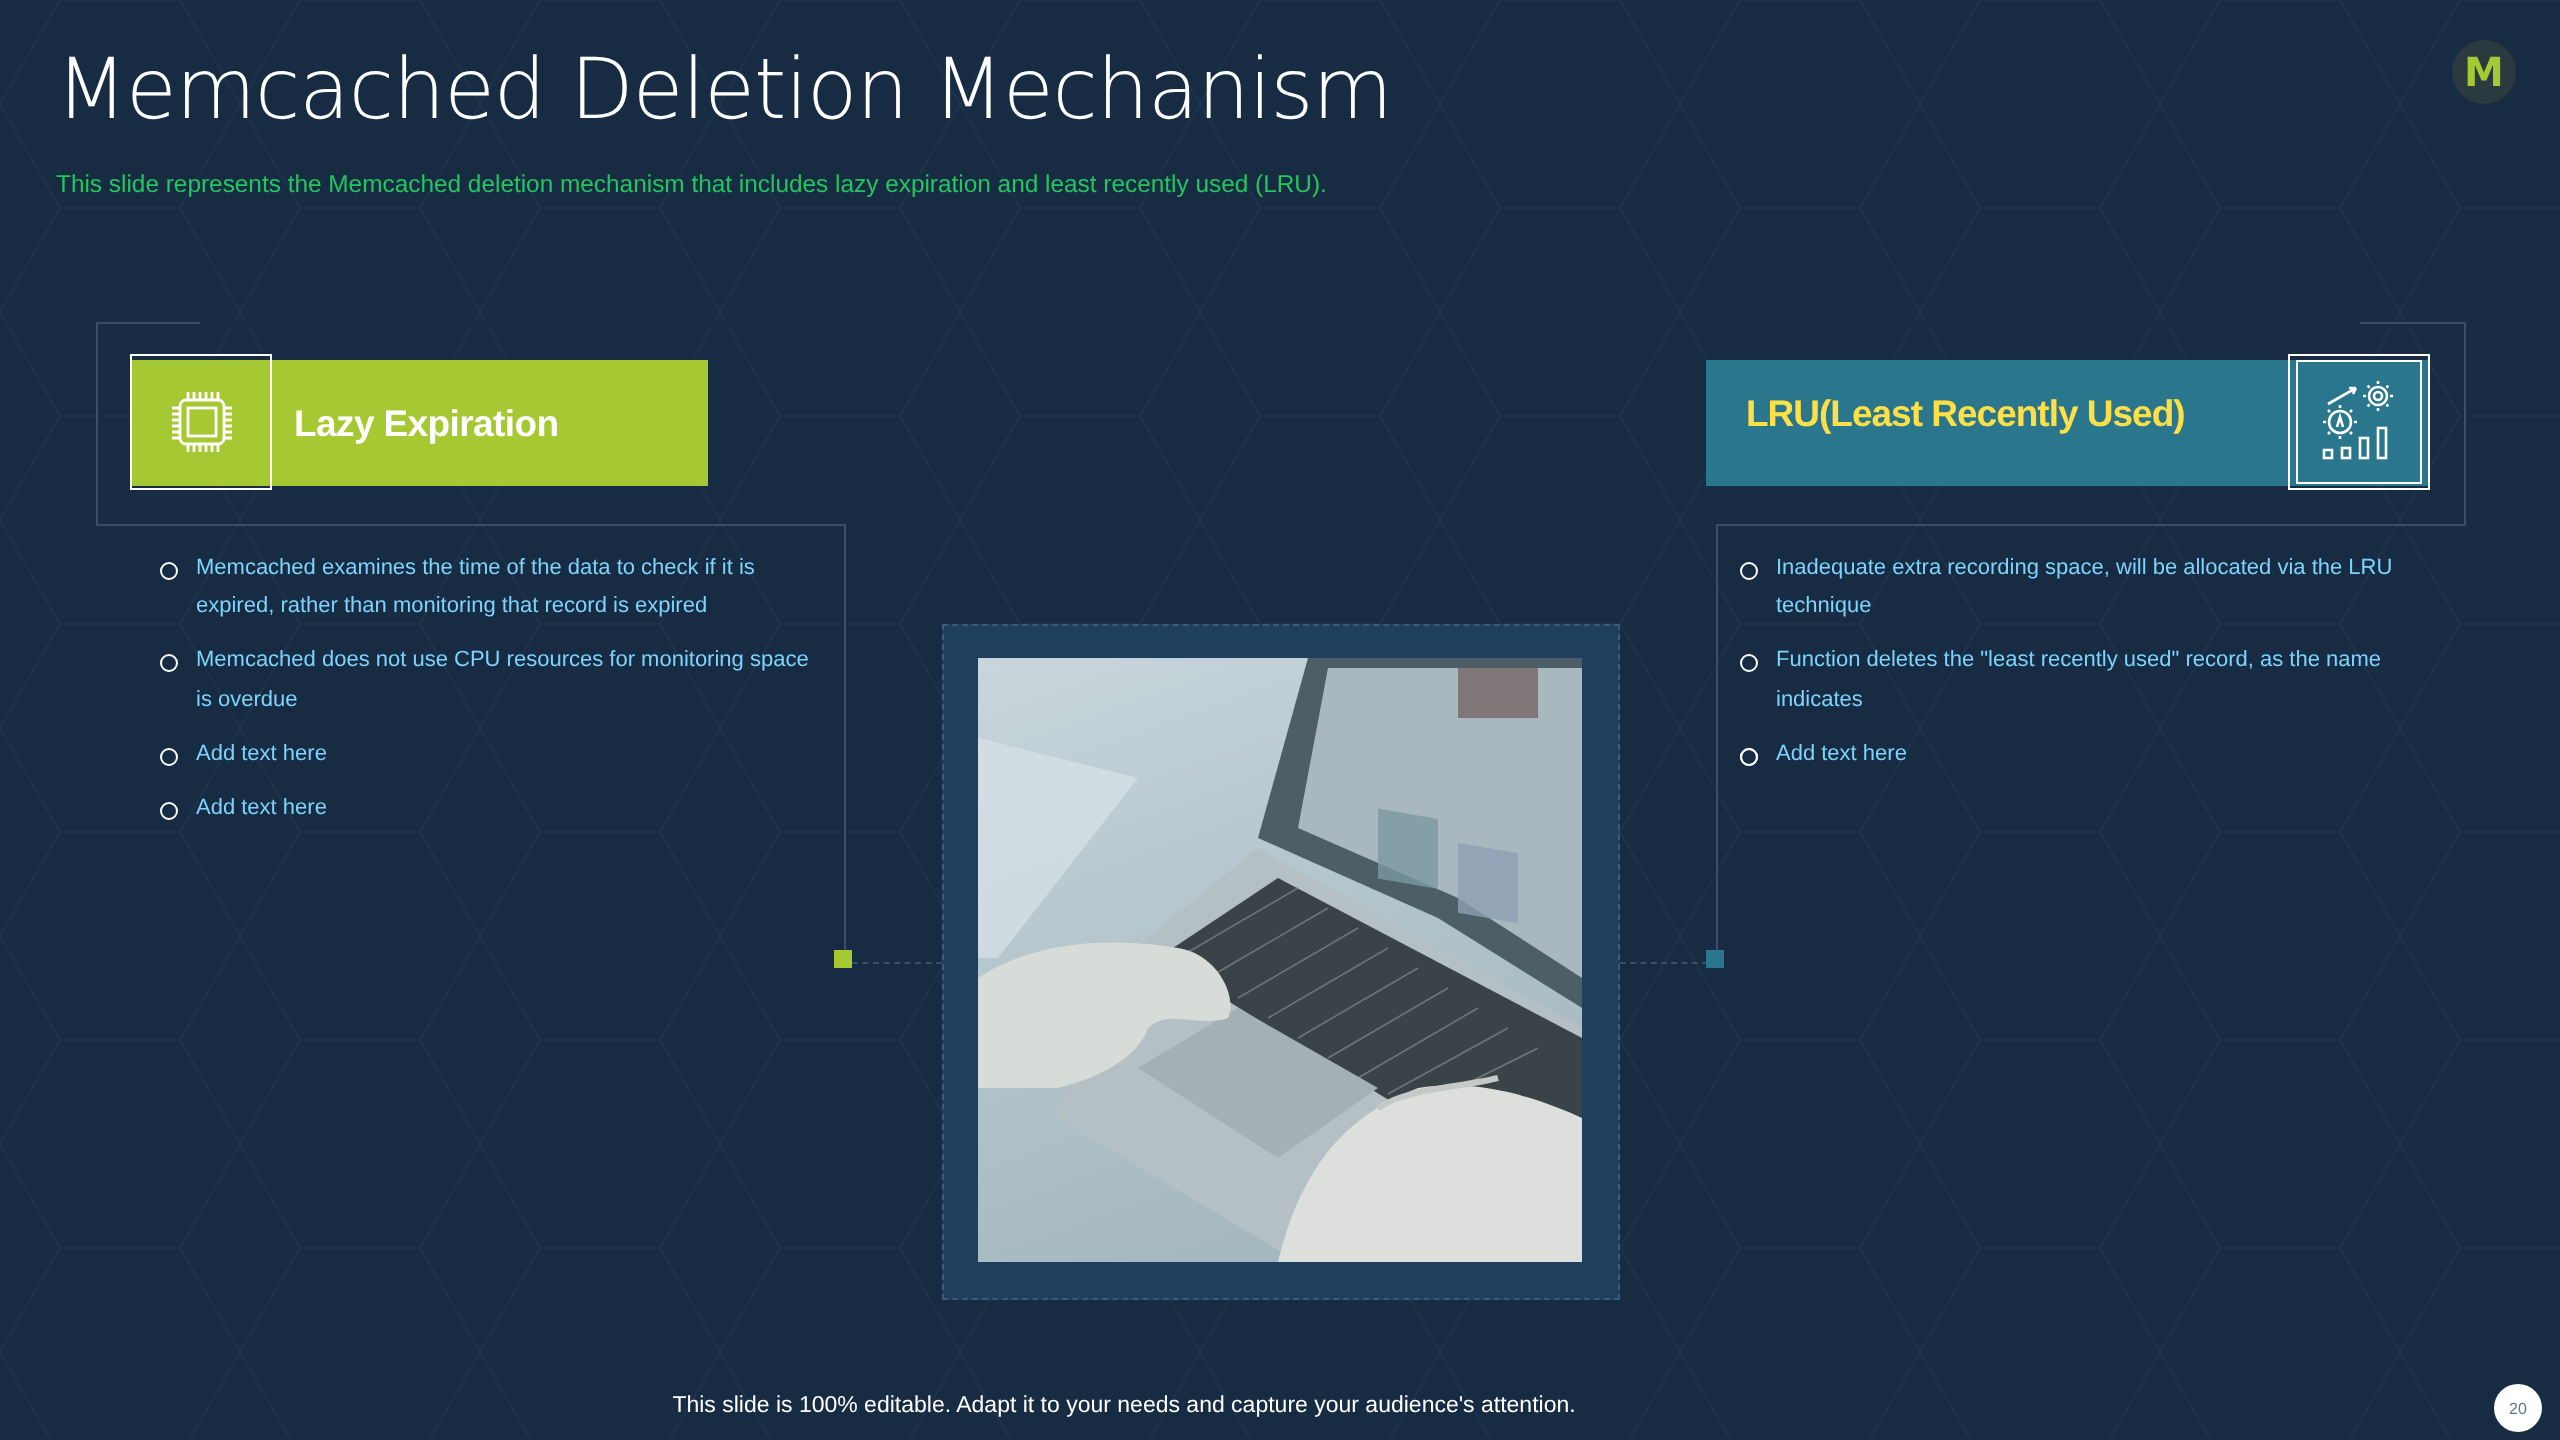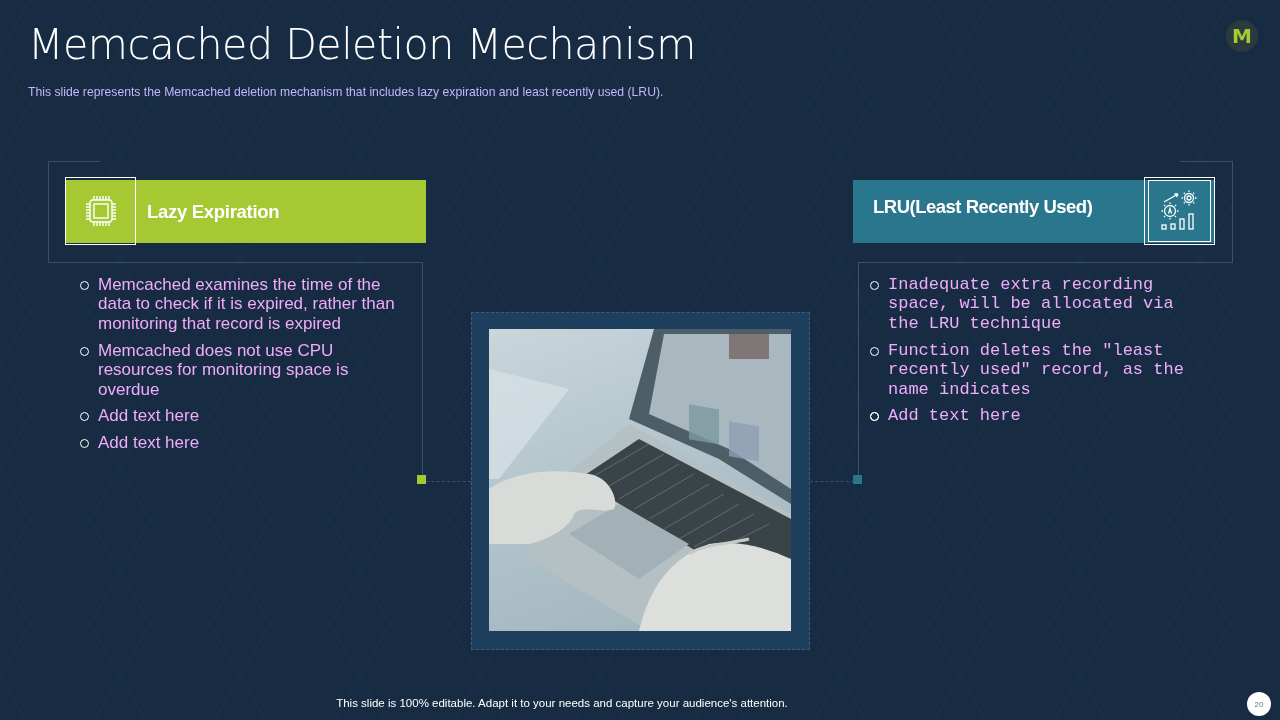--- a/index.html
+++ b/index.html
@@ -17,21 +17,21 @@
     .title {
       position: absolute; left: 28px; top: 20px;
       font-family: "DejaVu Sans", sans-serif;
       font-weight: 300;
       font-size: 42px; letter-spacing: -0.5px;
       color: #ffffff;
       transform: scaleX(0.98); transform-origin: left;
     }
     .subtitle {
       position: absolute; left: 28px; top: 85px;
-      font-size: 12.2px; color: #c4b5fd;
+      font-size: 12.2px; color: #22c55e;
     }
     .logo {
       position: absolute; left: 1226px; top: 20px;
       width: 32px; height: 32px; border-radius: 50%;
       background: #2a3a3f;
       display: flex; align-items: center; justify-content: center;
       color: #a6c832; font-weight: bold; font-size: 20px;
       font-family: "DejaVu Sans", sans-serif;
     }
 
@@ -42,21 +42,21 @@
       border-top: 1px solid #3b5068; border-left: 1px solid #3b5068; border-bottom: 1px solid #3b5068;
     }
     .frame-left-top-fade {
       position: absolute; left: 100px; top: 161px; width: 330px; height: 2px; background: #172c43;
     }
     .frame-left-vert {
       position: absolute; left: 422px; top: 263px; width: 1px; height: 215px; background: #3b5068;
     }
     .header-left {
       position: absolute; left: 65px; top: 180px;
-      width: 361px; height: 63px; background: #a6c832;
+      width: 289px; height: 63px; background: #a6c832;
       display: flex; align-items: center;
     }
     .header-left .icon-box {
       position: absolute; left: 0; top: -3px;
       width: 71px; height: 68px;
       border: 1px solid #ffffff;
       display: flex; align-items: center; justify-content: center;
     }
     .header-left .icon-inner {
       width: 62px; height: 62px; background: #a6c832;
@@ -80,48 +80,48 @@
     .frame-right-vert {
       position: absolute; left: 858px; top: 263px; width: 1px; height: 215px; background: #3b5068;
     }
     .header-right {
       position: absolute; left: 853px; top: 180px;
       width: 362px; height: 63px; background: #2a768c;
     }
     .header-right .label {
       position: absolute; left: 20px; top: 0; height: 53px;
       display: flex; align-items: center;
-      font-weight: bold; font-size: 18.5px; color: #ffffff; letter-spacing: -0.5px;
+      font-weight: bold; font-size: 18.5px; color: #fde047; letter-spacing: -0.5px;
     }
     .header-right .icon-box {
       position: absolute; right: 0; top: -3px;
       width: 71px; height: 68px;
       border: 1px solid #ffffff;
       display: flex; align-items: center; justify-content: center;
     }
     .header-right .icon-inner {
       width: 63px; height: 62px; background: #2a768c;
       display: flex; align-items: center; justify-content: center;
       border: 1px solid #ffffff;
     }
 
     
     .bullets {
       position: absolute; list-style: none;
-      font-size: 17px; line-height: 19.4px; color: #f0abfc;
+      font-size: 11px; line-height: 19.4px; color: #7dd3fc;
     }
     .bullets li {
       position: relative; padding-left: 20px; margin-bottom: 7.5px;
     }
     .bullets li .dot {
       position: absolute; left: 2px; top: 6px;
       width: 9px; height: 9px; border: 1.3px solid #ffffff; border-radius: 50%;
     }
     .bullets-left { left: 78px; top: 275px; width: 330px; }
-    .bullets-right { left: 868px; top: 275px; width: 345px; font-family: Liberation Mono, monospace; }
+    .bullets-right { left: 868px; top: 275px; width: 345px; }
 
     
     .connector {
       position: absolute; top: 481px; height: 0;
       border-top: 1px dashed #3b5068;
     }
     .node {
       position: absolute; width: 9px; height: 9px;
     }
 

